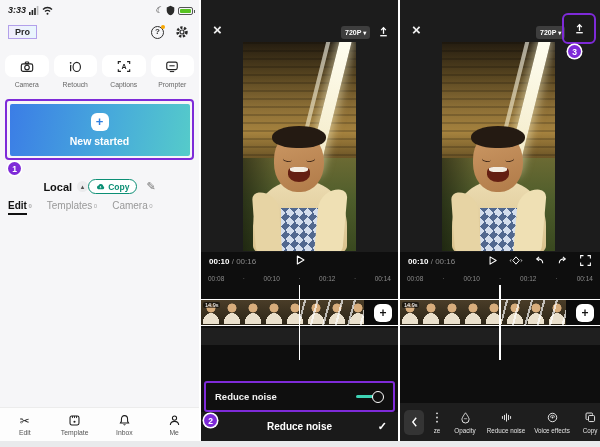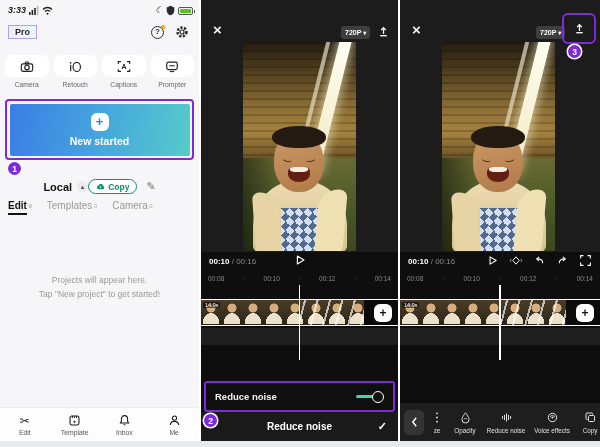--- a/index.html
+++ b/index.html
@@ -293,24 +293,20 @@
       <span class="tab">
         <span class="tab-label">Templates</span>
         <span class="tab-count">0</span>
       </span>
       <span class="tab">
         <span class="tab-label">Camera</span>
         <span class="tab-count">0</span>
       </span>
     </div>
 
-    <div class="empty">
-      <div>Projects will appear here.</div>
-      <div>Tap "New project" to get started!</div>
-    </div>
 
     <div class="bottomnav">
       <div class="nav-item">
         <span class="nav-glyph">✂</span>
         <span class="nav-label">Edit</span>
       </div>
       <div class="nav-item">
         <svg width="13" height="13" viewBox="0 0 16 16">
           <rect x="2.5" y="2.5" width="11" height="11" rx="2" fill="none" stroke="#1b1b1b" stroke-width="1.3"></rect>
           <line x1="5.5" y1="2.5" x2="5.5" y2="5" stroke="#1b1b1b" stroke-width="1.1"></line>

